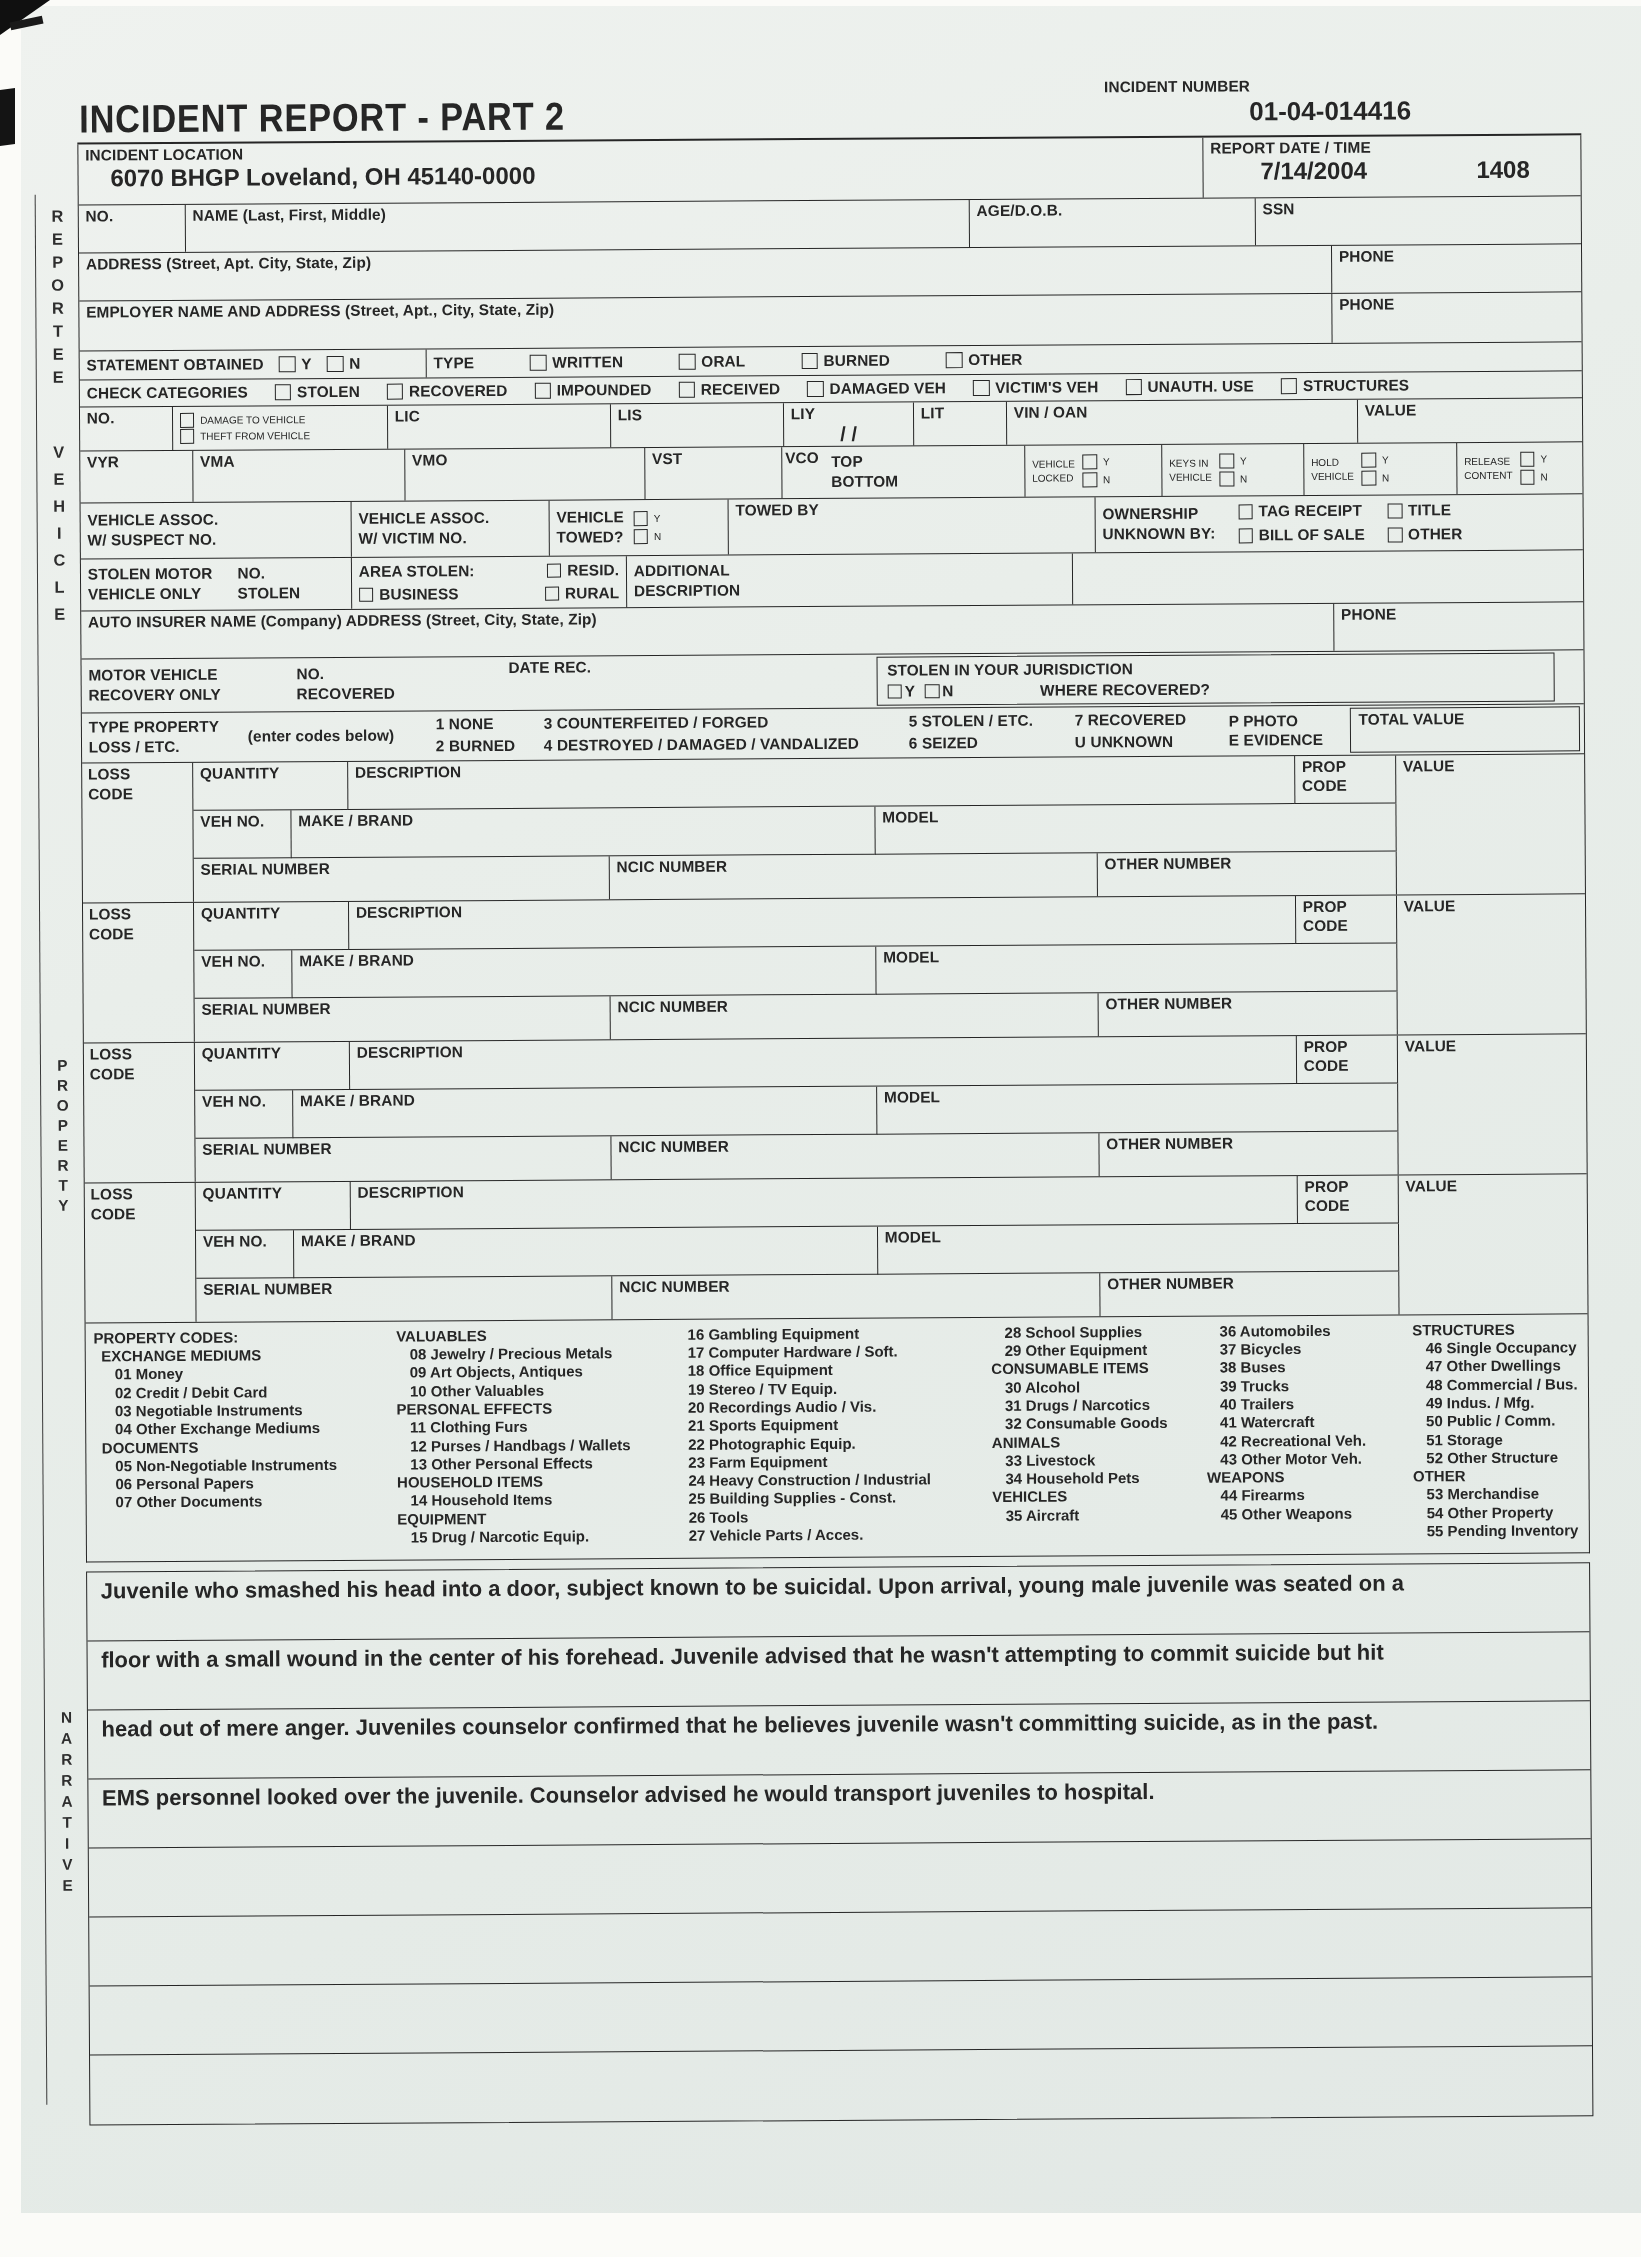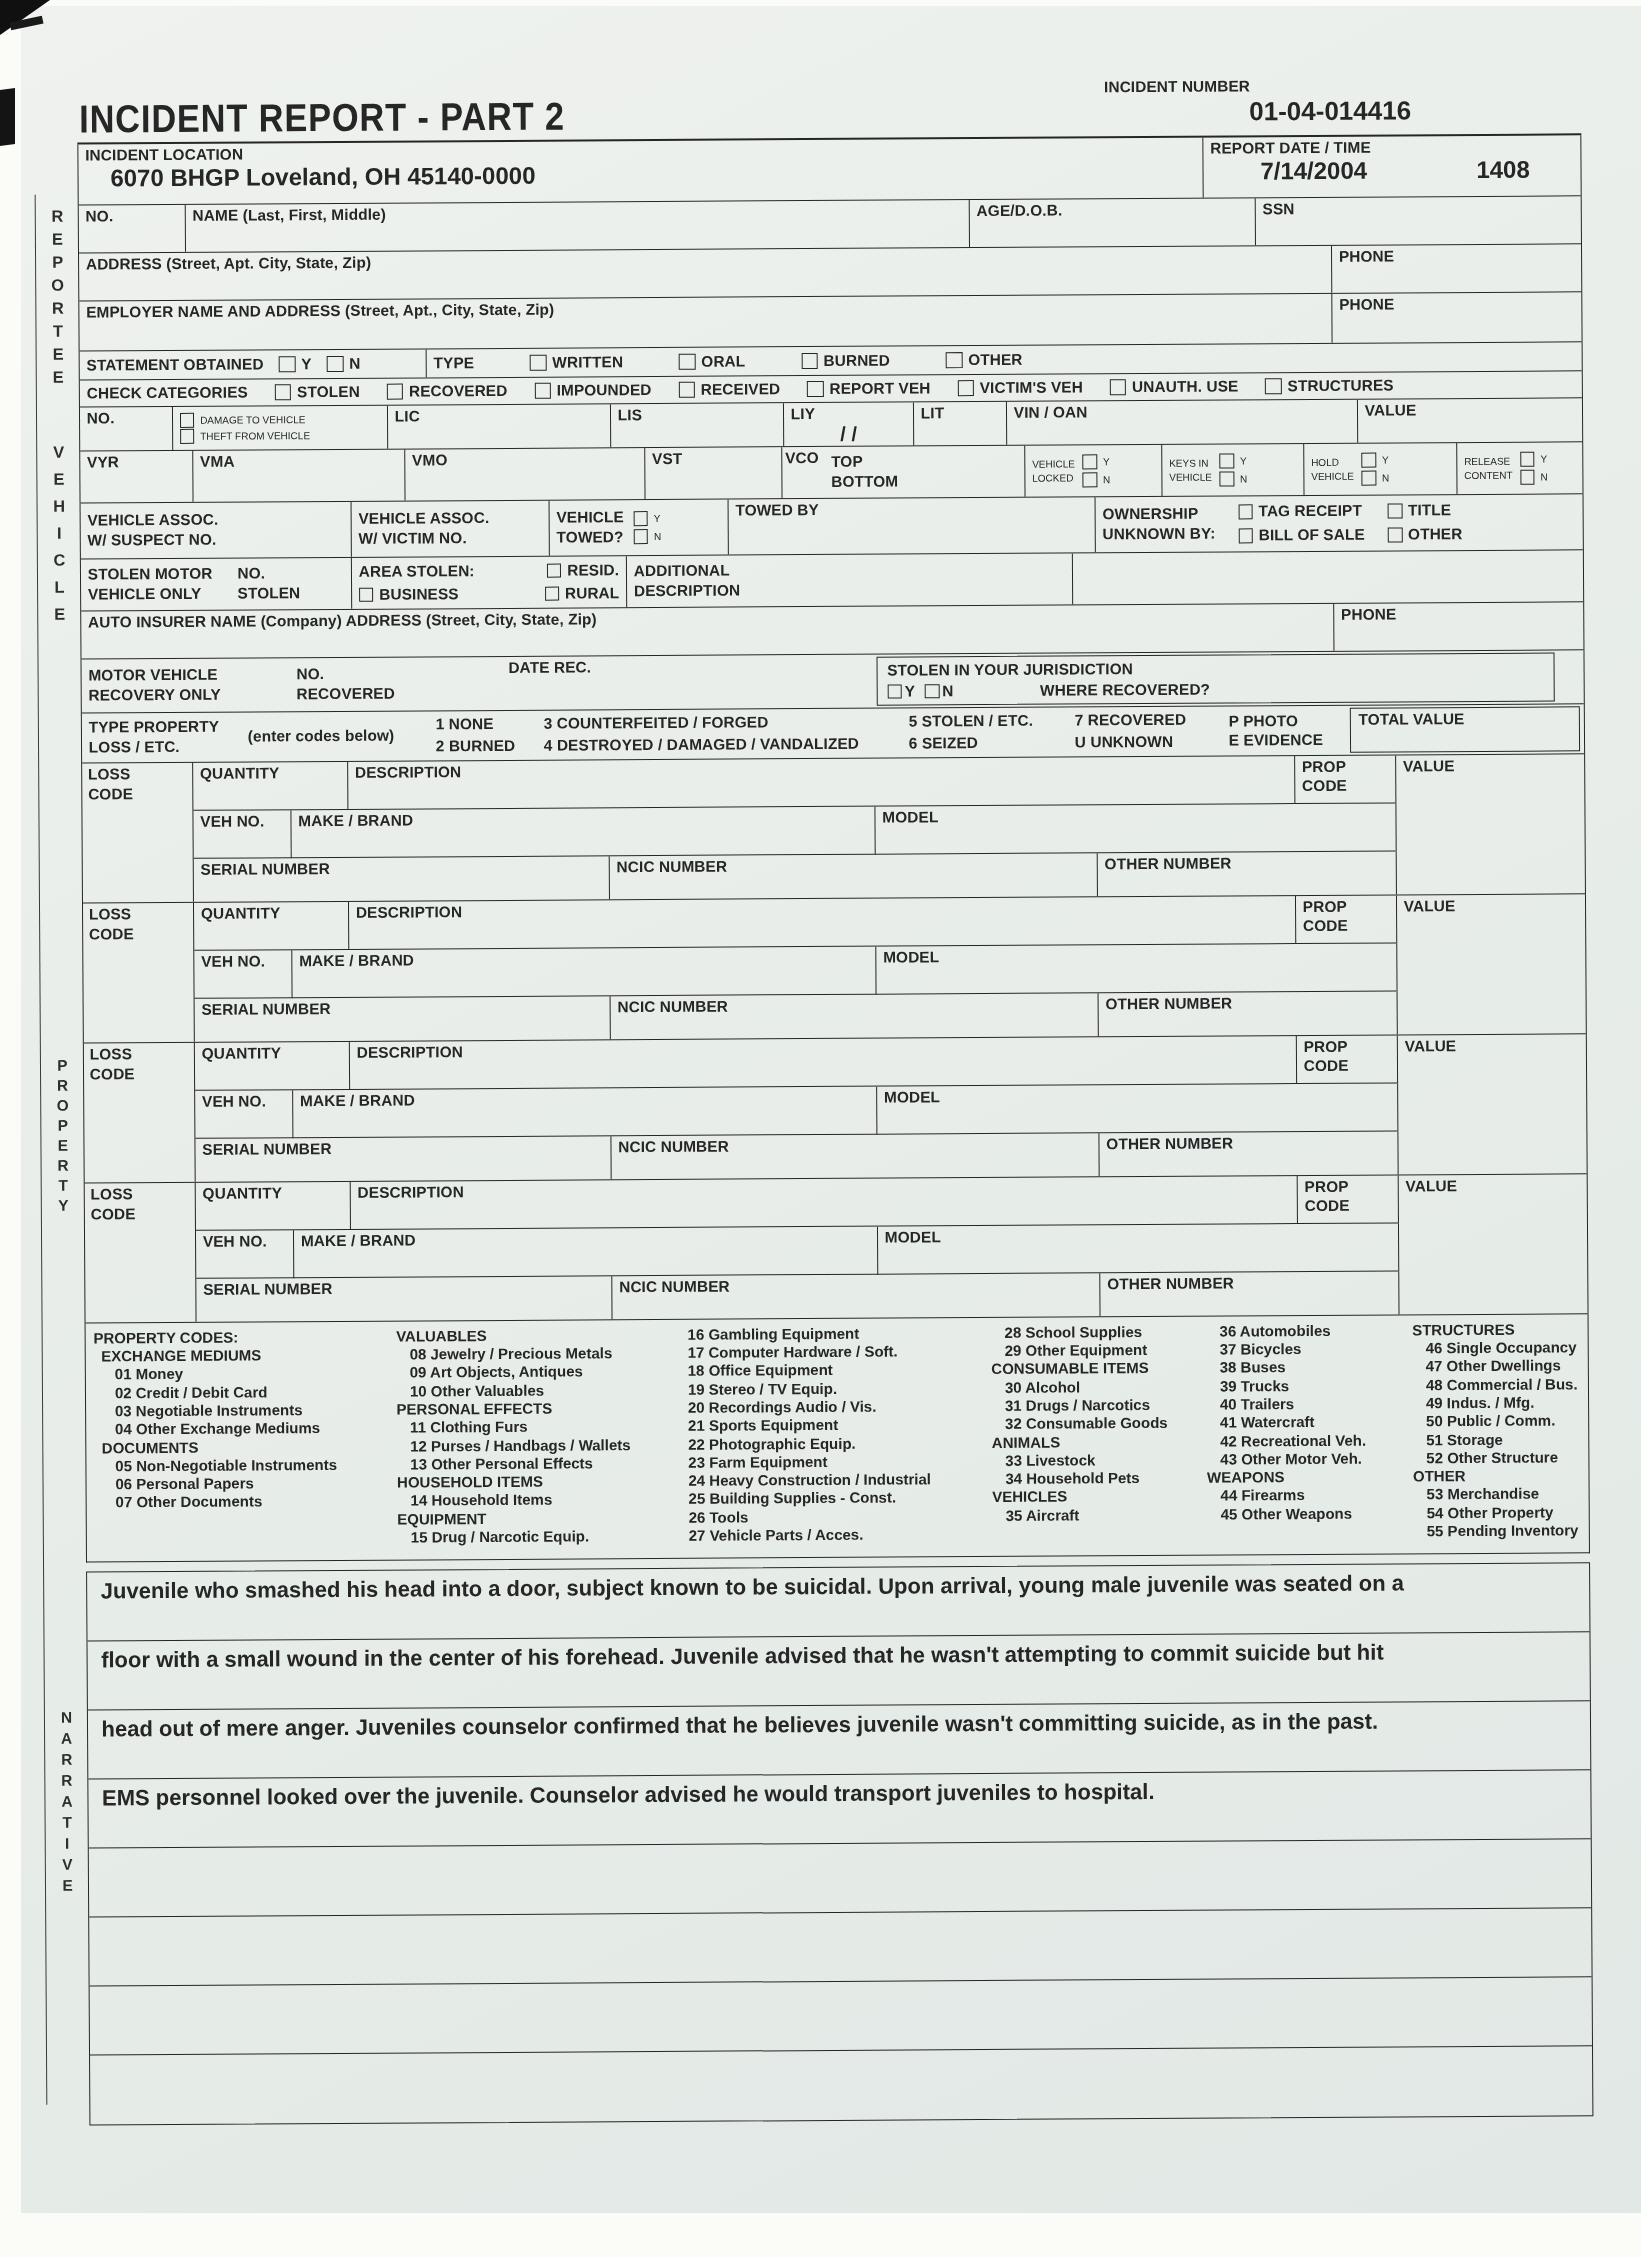--- a/index.html
+++ b/index.html
@@ -182,21 +182,21 @@
           <span class="ci">
               <span class="cb"></span>
               <span class="lb">IMPOUNDED</span>
             </span>
           <span class="ci">
               <span class="cb"></span>
               <span class="lb">RECEIVED</span>
             </span>
           <span class="ci">
               <span class="cb"></span>
-              <span class="lb">REPORT VEH</span>
+              <span class="lb">DAMAGED VEH</span>
             </span>
           <span class="ci">
               <span class="cb"></span>
               <span class="lb">VICTIM'S VEH</span>
             </span>
           <span class="ci">
               <span class="cb"></span>
               <span class="lb">UNAUTH. USE</span>
             </span>
           <span class="ci">

